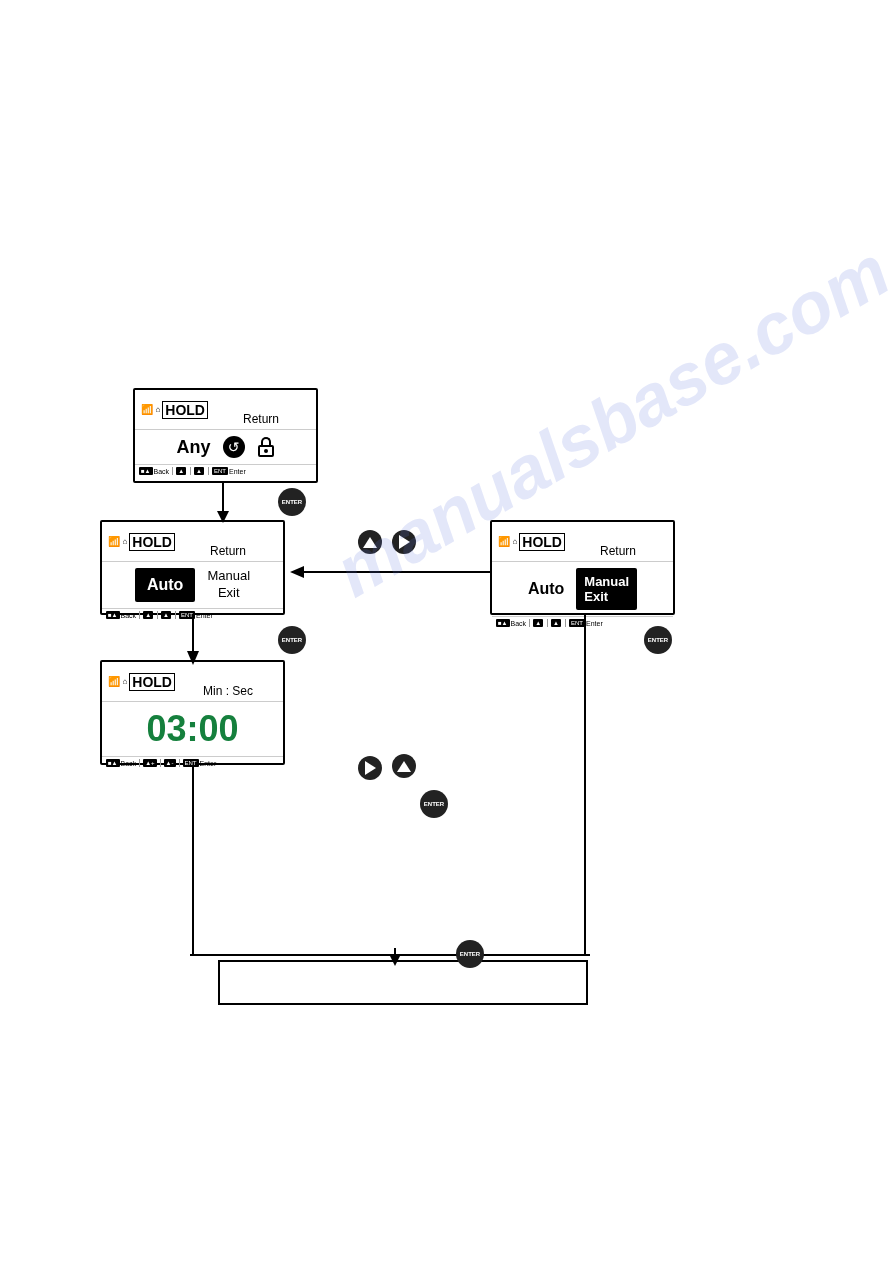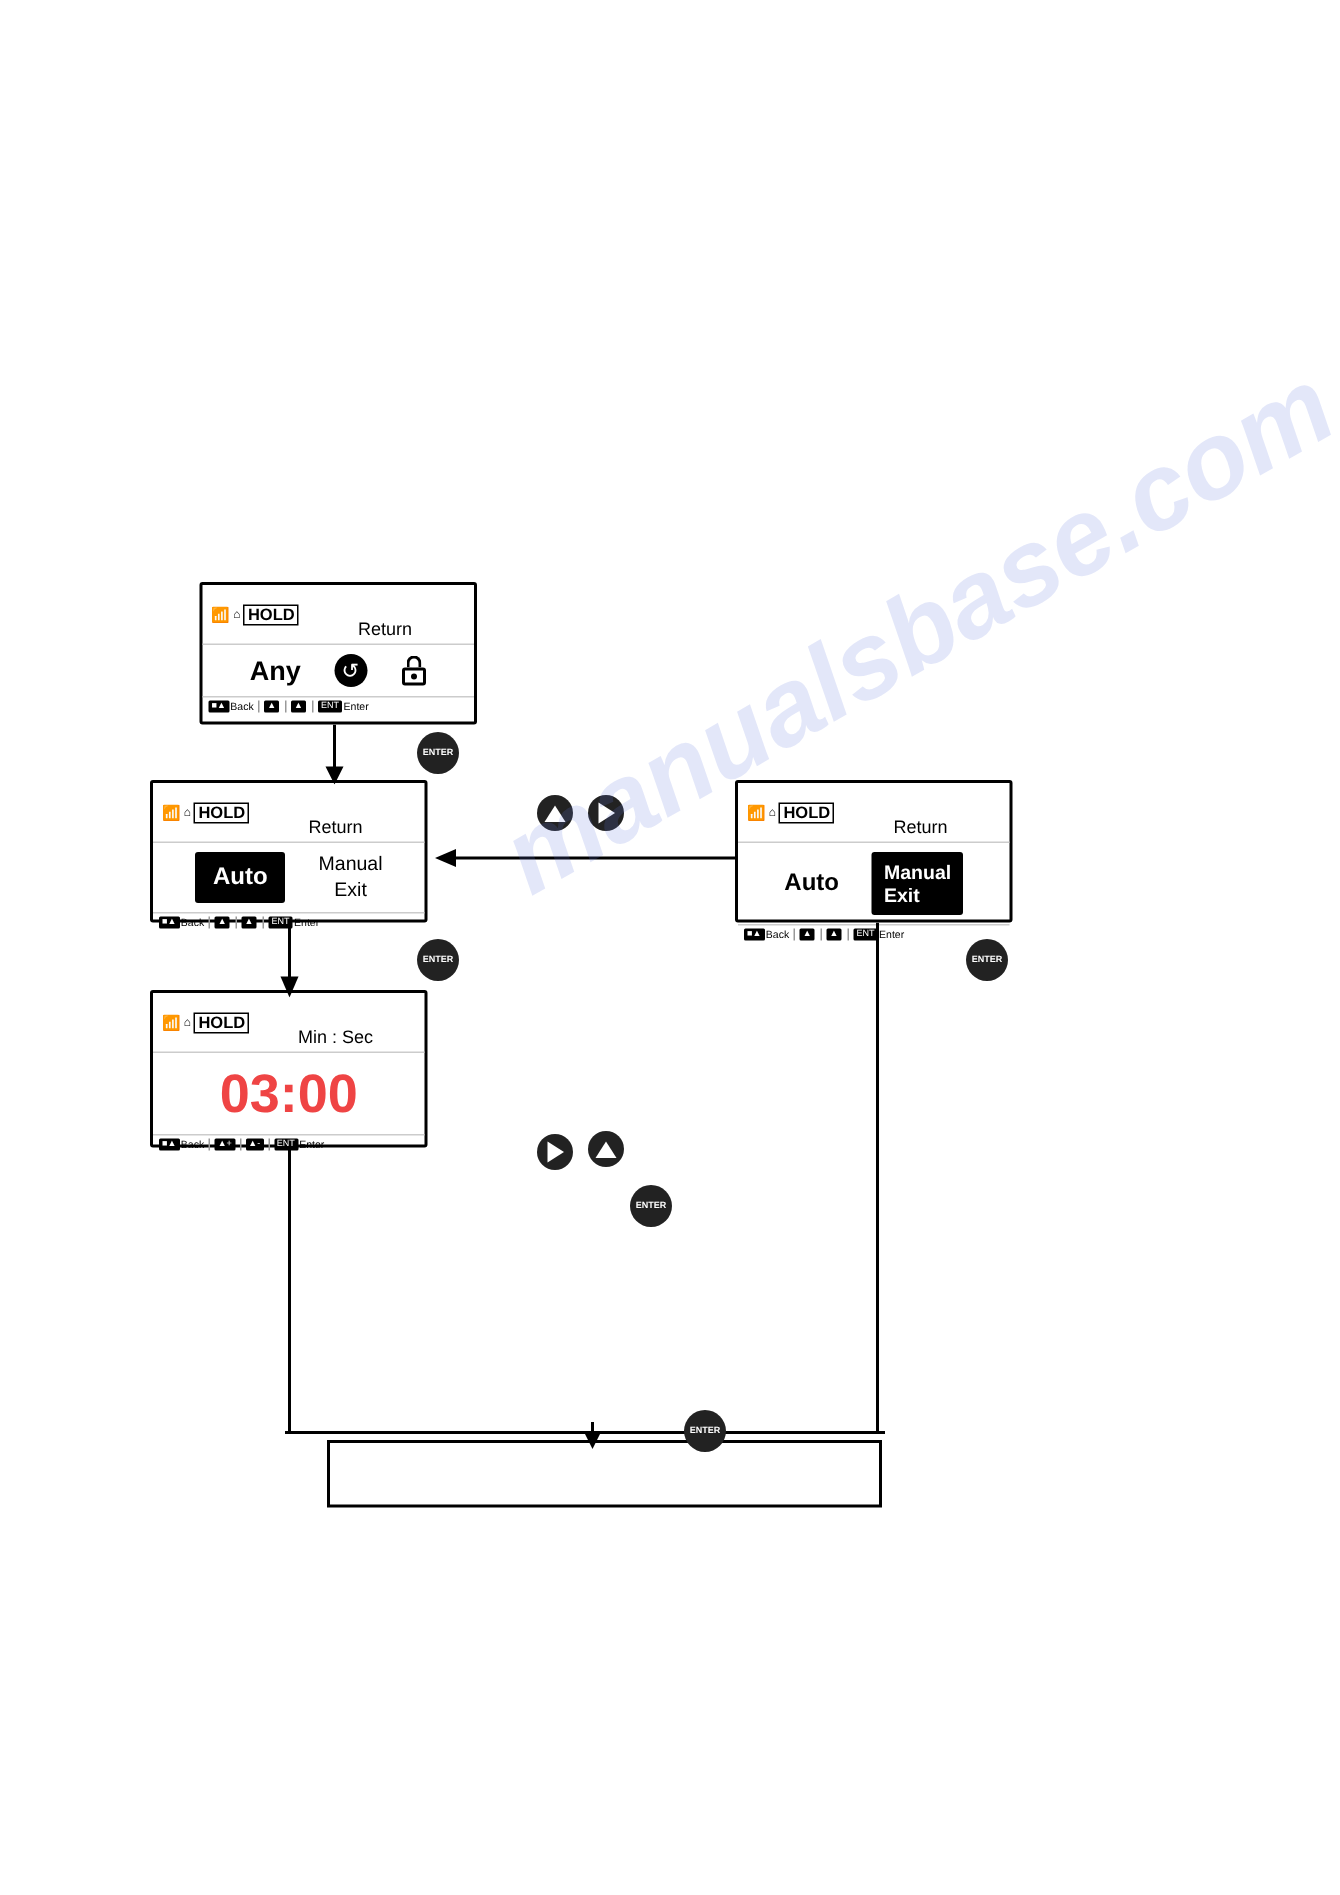--- a/index.html
+++ b/index.html
@@ -43,40 +43,40 @@
       gap: 4px;
     }
 
     .screen-icon-group {
       display: flex;
       gap: 2px;
       align-items: center;
     }
 
     .hold-label {
-      font-size: 11px;
+      font-size: 14px;
       font-weight: bold;
       border: 1px solid #000;
       padding: 0 2px;
     }
 
     .screen-title {
       font-size: 12px;
       font-weight: normal;
       margin-left: auto;
       margin-right: auto;
       margin-top: 19px;
     }
 
     .screen-body {
       display: flex;
       align-items: center;
       justify-content: center;
       padding: 6px;
-      gap: 22px;
+      gap: 12px;
     }
 
     .screen-footer {
       display: flex;
       align-items: center;
       border-top: 1px solid #ccc;
       font-size: 8px;
       padding: 2px 4px;
       gap: 2px;
     }
@@ -243,21 +243,21 @@
     }
 
     .icon-signal {
       font-size: 8px;
     }
 
     
     .time-display {
       font-size: 36px;
       font-weight: bold;
-      color: #ef4444;
+      color: #15803d;
     }
 
     
     .tri-up {
       width: 0;
       height: 0;
       border-left: 7px solid transparent;
       border-right: 7px solid transparent;
       border-bottom: 11px solid #fff;
     }

